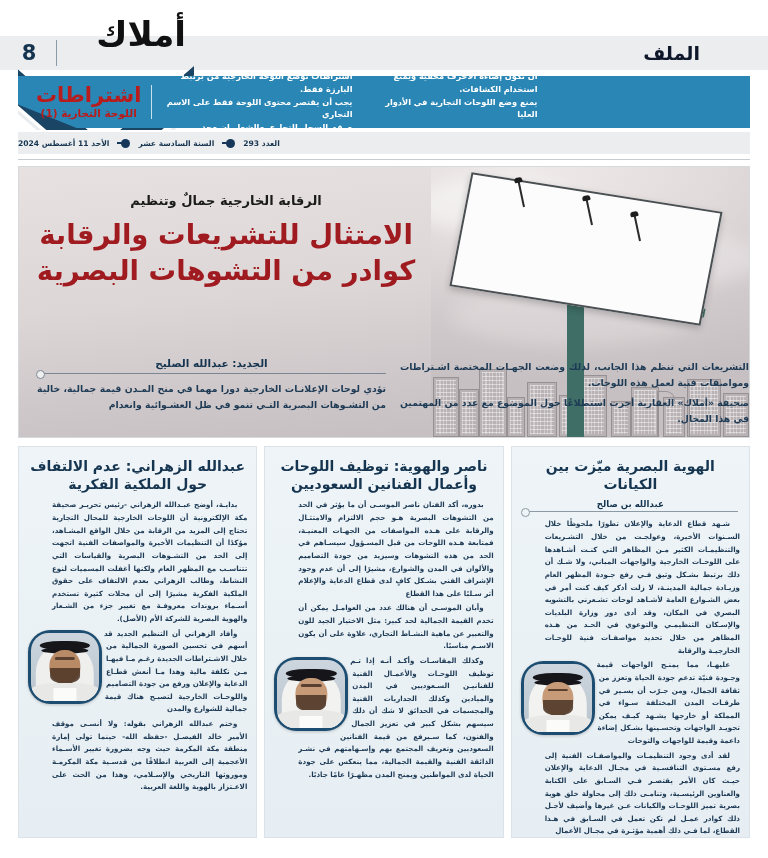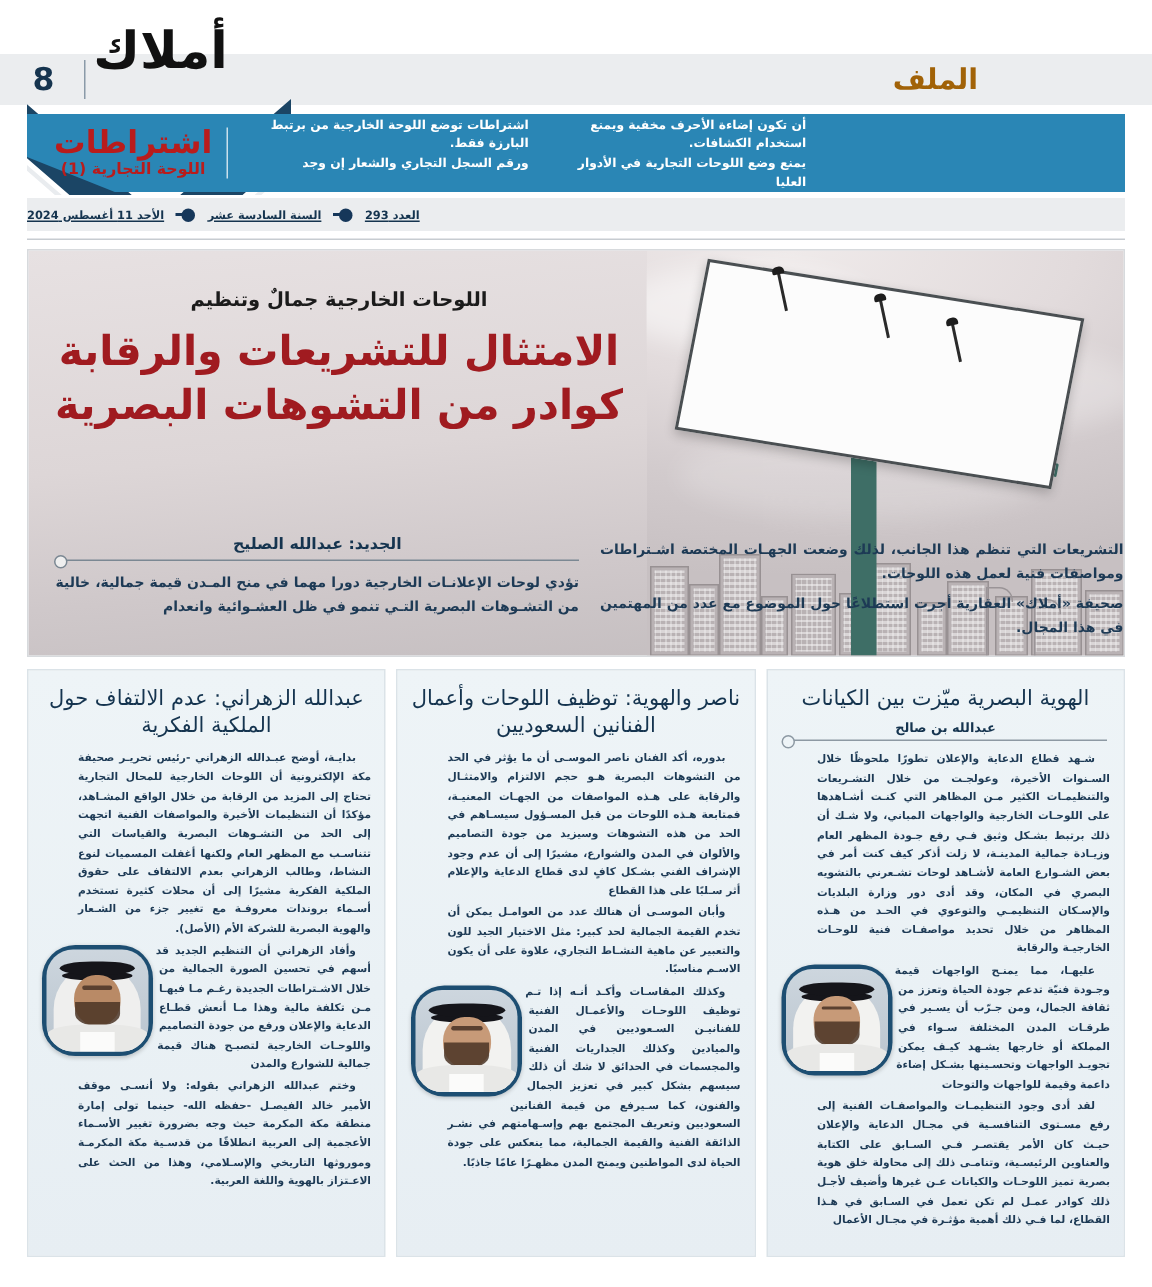--- a/index.html
+++ b/index.html
@@ -18,22 +18,22 @@
   .masthead-strip{
     position:absolute;left:0;right:0;top:14px;height:34px;
     background:#ebedef;
   }
   .masthead-inner{
     position:absolute;left:0;right:0;top:14px;height:34px;
     display:flex;flex-direction:row-reverse;align-items:center;
   }
   .section-title{
     flex:0 0 auto;
-    margin-right:116px;
-    font-size:19px;font-weight:bold;color:#a16207;
+    margin-right:68px;
+    font-size:19px;font-weight:bold;color:#0f172a;
     letter-spacing:0;
     line-height:34px;
   }
   .spacer{flex:1 1 auto;}
   .page-number-wrap{
     display:flex;align-items:center;flex-direction:row-reverse;
     margin-left:16px;
   }
   .page-divider{
     width:1px;height:26px;background:#8a9aa8;margin:0 14px;
@@ -43,21 +43,21 @@
     min-width:26px;text-align:center;
   }
 
   
   .logo-block{
     position:absolute;top:-14px;left:18px;width:176px;height:122px;
     overflow:hidden;pointer-events:none;
   }
   .logo-word{
     position:absolute;top:6px;left:10px;width:158px;height:40px;
-    text-align:center;
+    text-align:right;
   }
   .logo-text{
     font-size:34px;font-weight:bold;color:#111;
     letter-spacing:-1px;line-height:40px;display:inline-block;
   }
   .logo-chev{
     position:absolute;top:32px;left:-34px;
   }
 
   
@@ -88,21 +88,21 @@
   .b-col p{margin:0;}
 
   
   .datebar{
     position:relative;margin:4px 18px 0 18px;height:22px;
     background:#ebedef;
     display:flex;flex-direction:row-reverse;align-items:center;
     justify-content:flex-start;padding-right:150px;box-sizing:border-box;
     gap:8px;
   }
-  .datebar span{font-size:7.6px;color:#15344f;font-weight:bold;text-decoration:underline;}
+  .datebar span{font-size:7.6px;color:#15344f;font-weight:bold;}
   .pin{
     width:13px;height:9px;position:relative;flex:0 0 auto;
   }
   .pin::before{
     content:"";position:absolute;right:0;top:0;width:9px;height:9px;
     border-radius:50%;background:#16375a;
   }
   .pin::after{
     content:"";position:absolute;left:0;top:3.2px;width:6px;height:2.6px;
     background:#16375a;
@@ -205,21 +205,21 @@
     display:flex;flex-direction:row-reverse;gap:7px;
     height:392px;
   }
   .col{
     flex:1 1 0;position:relative;
     background:linear-gradient(180deg,#eef4f7 0%,#eaf1f5 55%,#e7eef3 100%);
     border:1px solid #dbe3e8;box-sizing:border-box;
     padding:8px 9px 8px 9px;overflow:hidden;
   }
   .col-head{
-    font-size:14px;font-weight:normal;color:#15344f;text-align:center;
+    font-size:14px;font-weight:bold;color:#15344f;text-align:center;
     line-height:1.3;margin:2px 0 6px 0;
   }
   .col-byline{
     font-size:8.6px;font-weight:bold;color:#15344f;text-align:center;margin-bottom:2px;
   }
   .col-rule{
     position:relative;height:1px;background:#8d99a3;margin:0 2px 6px 2px;
   }
   .col-rule::after{
     content:"";position:absolute;left:-2px;top:-3.2px;width:7px;height:7px;
@@ -310,20 +310,21 @@
     <div class="banner-shape"></div>
     <div class="banner-inner">
       <div class="banner-title-col">
         <div class="banner-title">اشتراطات</div>
         <div class="banner-sub">اللوحة التجارية (1)</div>
       </div>
       <div class="banner-sep"></div>
       <div class="banner-bullets">
         <div class="b-col one">
           <p>اشتراطات توضع اللوحة الخارجية من برتبط البارزة فقط.</p>
+          <p>يجب أن يقتصر محتوى اللوحة فقط على الاسم التجاري</p>
           <p>ورقم السجل التجاري والشعار إن وجد</p>
         </div>
         <div class="b-col two">
           <p>أن تكون إضاءة الأحرف مخفية ويمنع استخدام الكشافات.</p>
           <p>يمنع وضع اللوحات التجارية في الأدوار العليا</p>
         </div>
       </div>
     </div>
   </div>
 
@@ -366,21 +367,21 @@
 
       <div class="board-edge"></div>
       <div class="board"></div>
 
       <div class="lamp" style="left:92px;top:14px;height:26px;transform:rotate(-12deg);"></div>
       <div class="lamp" style="left:160px;top:32px;height:26px;transform:rotate(-12deg);"></div>
       <div class="lamp" style="left:208px;top:48px;height:26px;transform:rotate(-12deg);"></div>
     </div>
 
     <div class="hero-text">
-      <div class="kicker">اللوحات الخارجية جمالٌ وتنظيم</div>
+      <div class="kicker">الرقابة الخارجية جمالٌ وتنظيم</div>
       <div class="headline">الامتثال للتشريعات والرقابة</div>
       <div class="headline">كوادر من التشوهات البصرية</div>
     </div>
 
     <div class="hero-lede">
       <div class="lede-col">
         <div class="byline">الجديد: عبدالله الصليح</div>
         <div class="byline-rule"></div>
         <div class="lede-body">
           <p>تؤدي لوحات الإعلانـات الخارجية دورا مهما في منح المـدن قيمة جمالية، خالية من التشـوهات البصرية التـي تنمو في ظل العشـوائية وانعدام</p>

